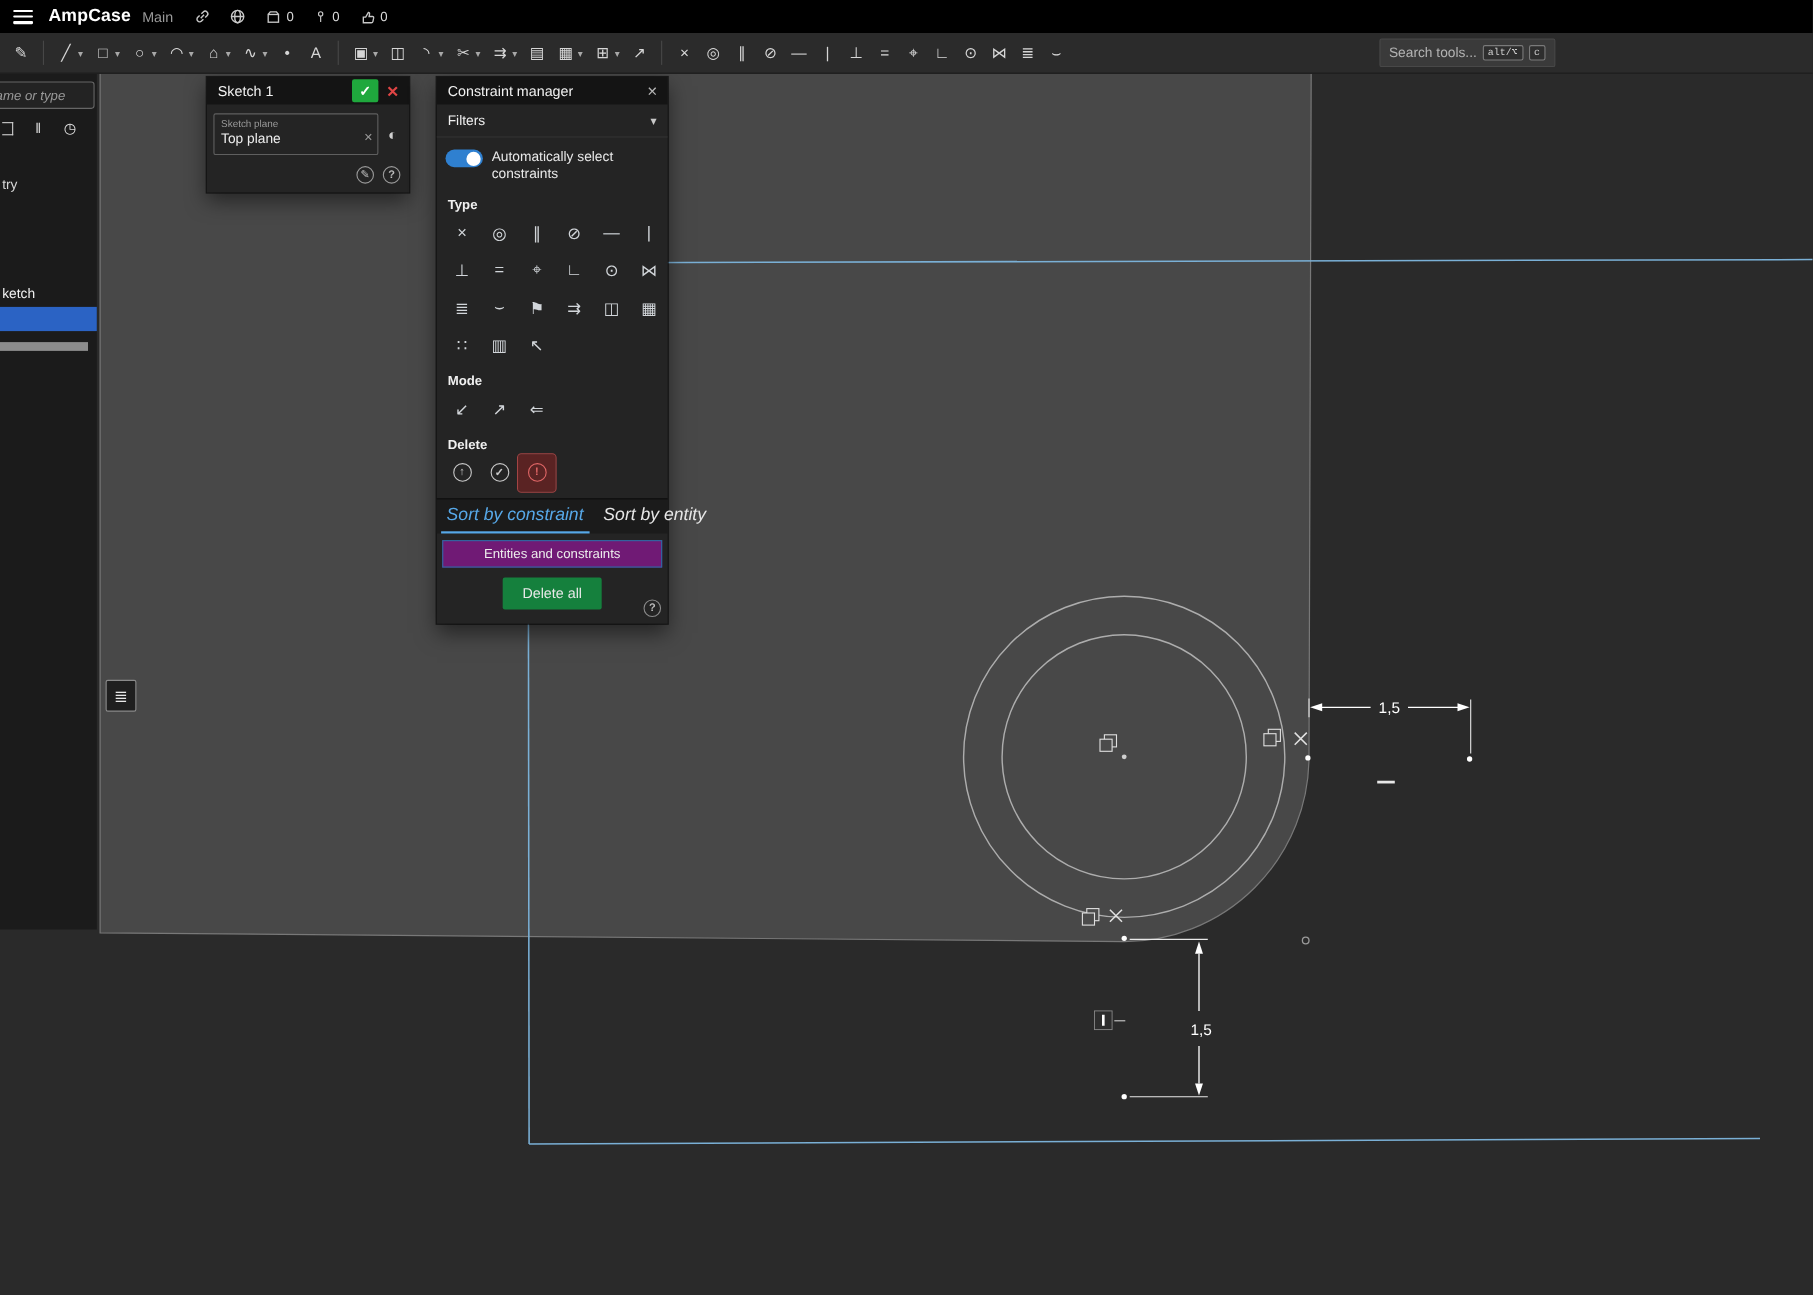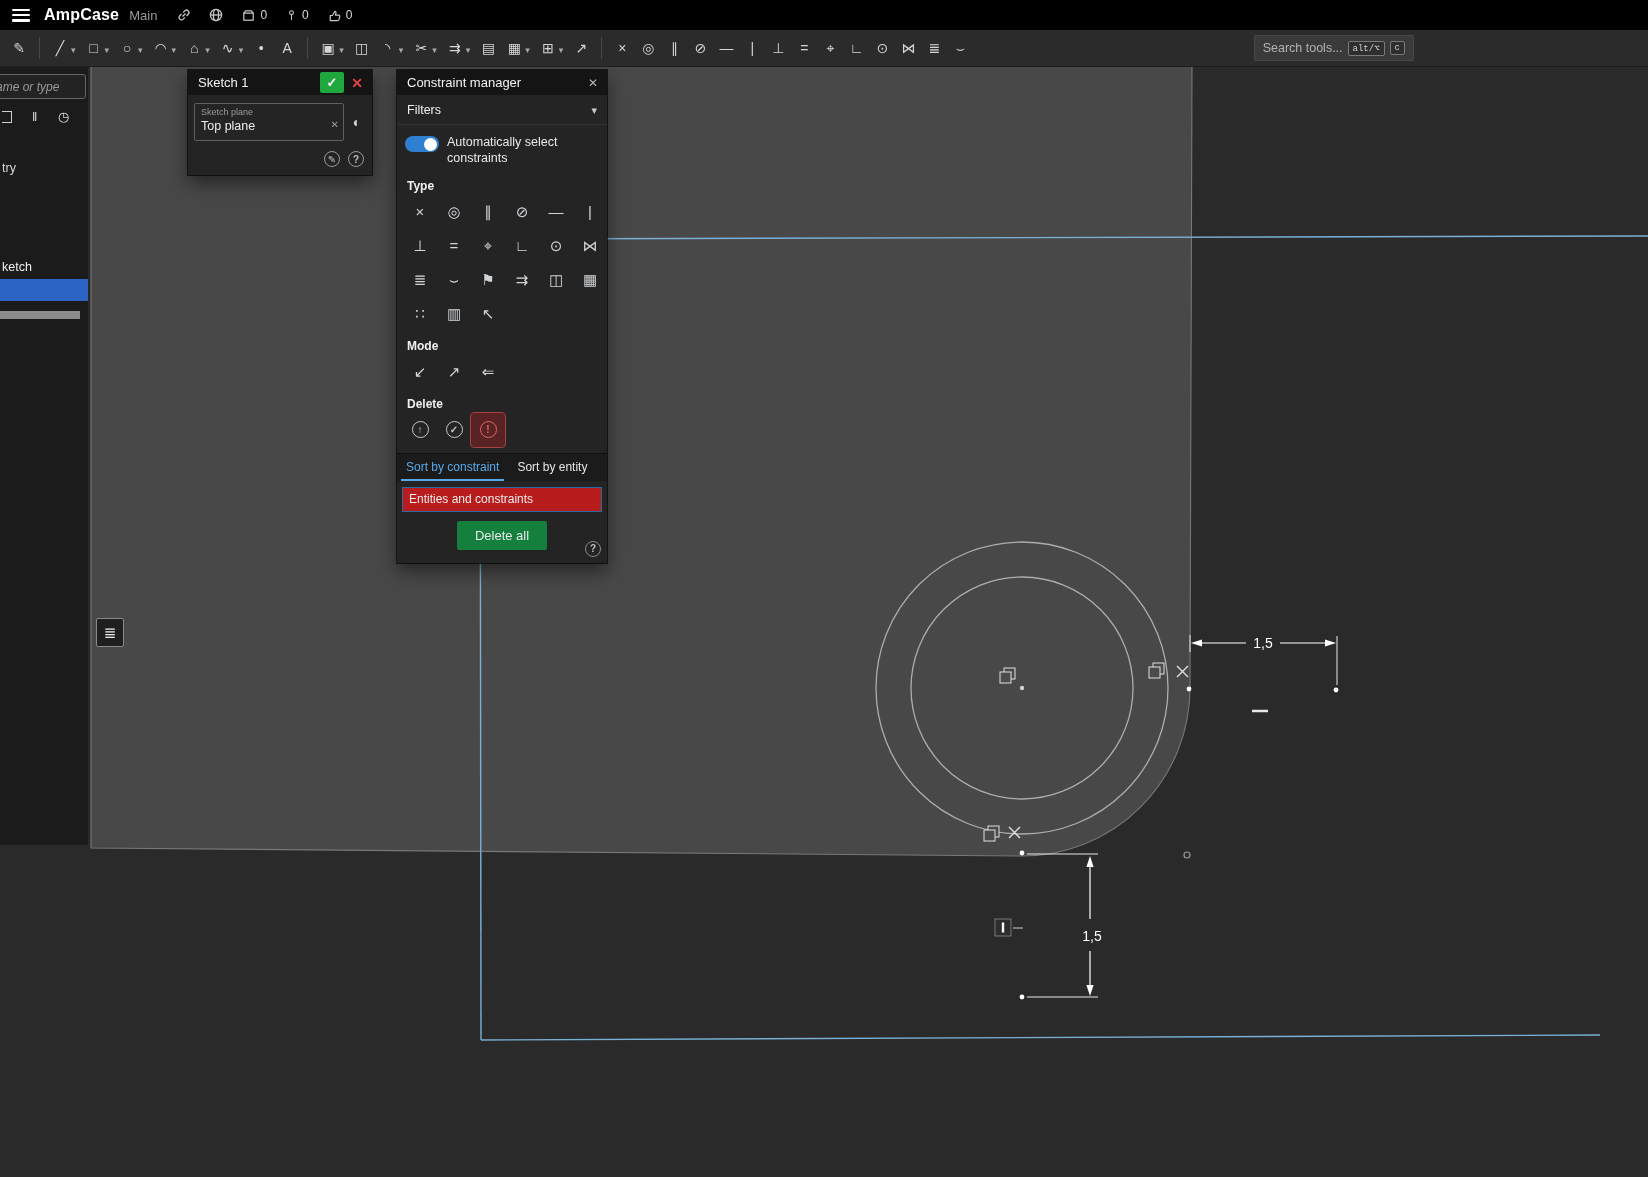--- a/index.html
+++ b/index.html
@@ -159,27 +159,27 @@
     cursor:pointer; border-radius:3px;
   }
   .cm-cell .glyph{font-size:15px; color:#d2d6da;}
   .status-circle{
     width:17px; height:17px; border:1.4px solid #c8c8c8; border-radius:50%;
     display:flex; align-items:center; justify-content:center; font-size:10px; color:#c8c8c8; font-weight:bold;
   }
   .cm-cell.active{background:#5a2323; outline:1px solid #a34444;}
   .cm-cell.active .status-circle{border-color:#e06666; color:#e06666;}
   .cm-tabs{display:flex; background:#1b1b1b; border-top:1px solid #0e0e0e; margin-top:6px;}
-  .cm-tab{padding:6px 9px 7px 9px; font-size:12px; color:#e6e6e6; position:relative; cursor:pointer; white-space:nowrap;}
+  .cm-tab{padding:6px 9px 7px 9px; font-size:16px; color:#e6e6e6; position:relative; cursor:pointer; white-space:nowrap;font-style:italic;}
   .cm-tab.active{color:#57a8e8;}
   .cm-tab.active::after{content:""; position:absolute; left:4px; right:4px; bottom:0; height:2px; background:#57a8e8;}
   .entities-input{
     display:block; width:calc(100% - 10px); margin:6px 5px 2px 5px; height:25px;
-    background:#b91c1c; border:1px solid #2d6aa3; color:#ececec; font-size:12px;
-    padding:0 6px; font-family:"Liberation Sans", sans-serif;
+    background:#701a75; border:1px solid #2d6aa3; color:#ececec; font-size:12px;
+    padding:0 6px; font-family:"Liberation Sans", sans-serif;text-align:center;
   }
   .cm-footer{position:relative; text-align:center; padding:7px 0 13px 0;}
   .delete-btn{
     background:#15803d; color:#e8e8e8; border:none; border-radius:2px;
     font-size:13px; padding:7px 18px; cursor:pointer; font-family:"Liberation Sans", sans-serif;
   }
   .cm-footer .circle-icon{position:absolute; right:6px; bottom:6px; border-color:#8a8a8a;}
 </style>
 </head>
 <body>

